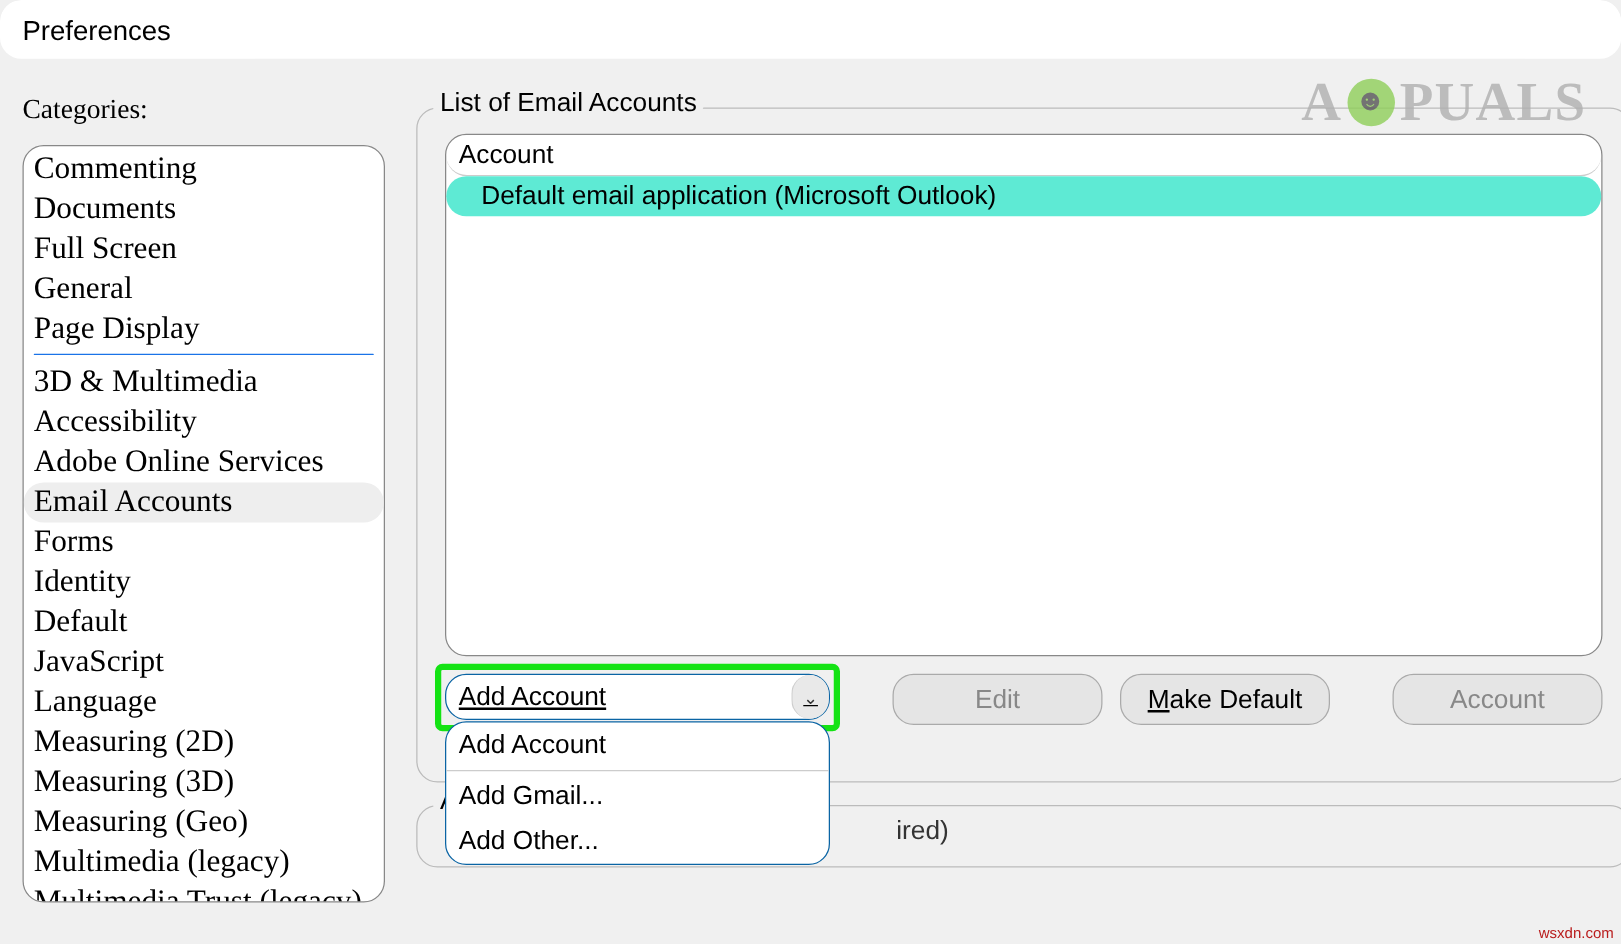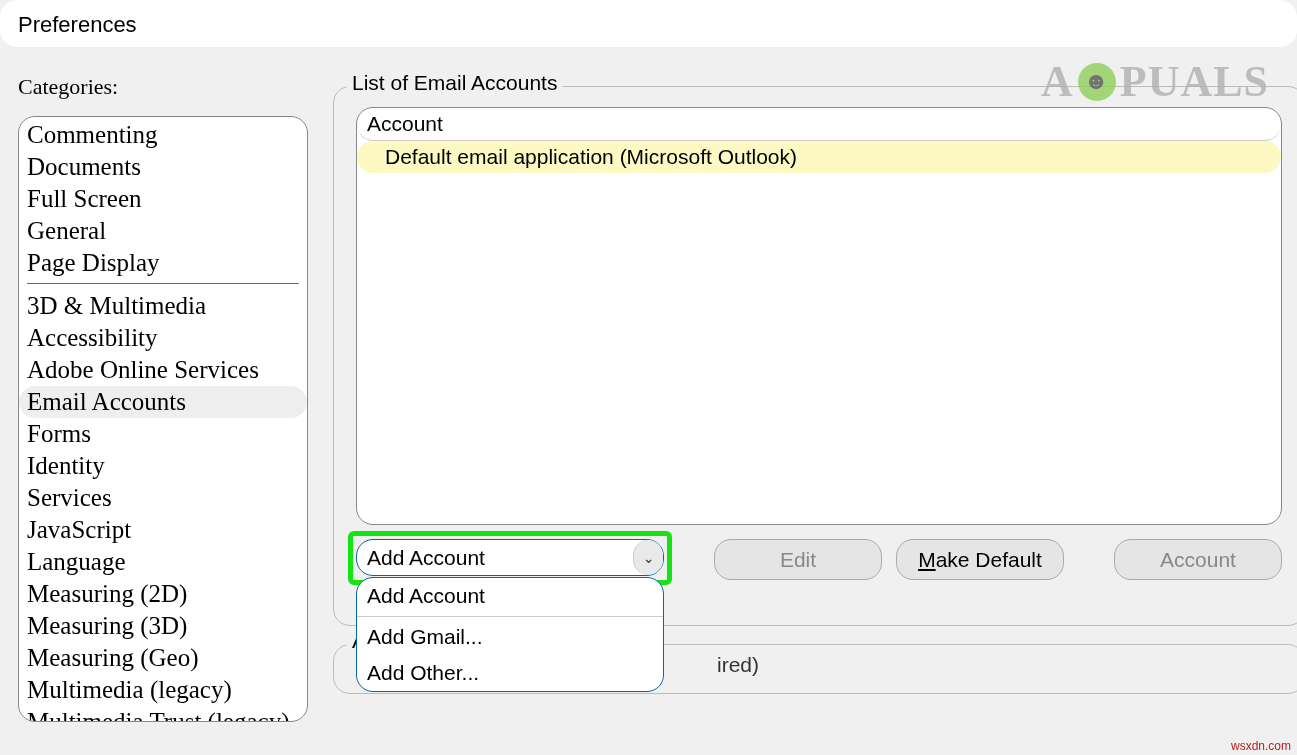--- a/index.html
+++ b/index.html
@@ -83,34 +83,35 @@
       background: #fff;
       height: 418px;
     }
     .account-header {
       border-bottom: 1px solid #ccc;
       padding: 2px 10px;
       font-size: 21px;
       line-height: 28px;
     }
     .account-row {
-      background: #fef9c3;
+      background: #5eead4;
       padding: 1px 28px;
       font-size: 21px;
       line-height: 30px;
     }
     .button-row {
       display: flex;
       align-items: flex-start;
       gap: 14px;
       padding: 14px 0 0 0;
     }
     .dropdown-wrap {
       position: relative;
       width: 308px;
+      text-decoration: underline;
     }
     .highlight-frame {
       position: absolute;
       border: 5px solid #14e314;
       border-radius: 6px;
       top: -8px; left: -8px; right: -8px;
       height: 54px;
       pointer-events: none;
       z-index: 10;
     }
@@ -217,21 +218,21 @@
       <div class="cat-item">Full Screen</div>
       <div class="cat-item">General</div>
       <div class="cat-item">Page Display</div>
       <div class="cat-sep"></div>
       <div class="cat-item">3D &amp; Multimedia</div>
       <div class="cat-item">Accessibility</div>
       <div class="cat-item">Adobe Online Services</div>
       <div class="cat-item selected">Email Accounts</div>
       <div class="cat-item">Forms</div>
       <div class="cat-item">Identity</div>
-      <div class="cat-item">Services</div>
+      <div class="cat-item">Default</div>
       <div class="cat-item">JavaScript</div>
       <div class="cat-item">Language</div>
       <div class="cat-item">Measuring (2D)</div>
       <div class="cat-item">Measuring (3D)</div>
       <div class="cat-item">Measuring (Geo)</div>
       <div class="cat-item">Multimedia (legacy)</div>
       <div class="cat-item">Multimedia Trust (legacy)</div>
     </div>
   </div>
 

